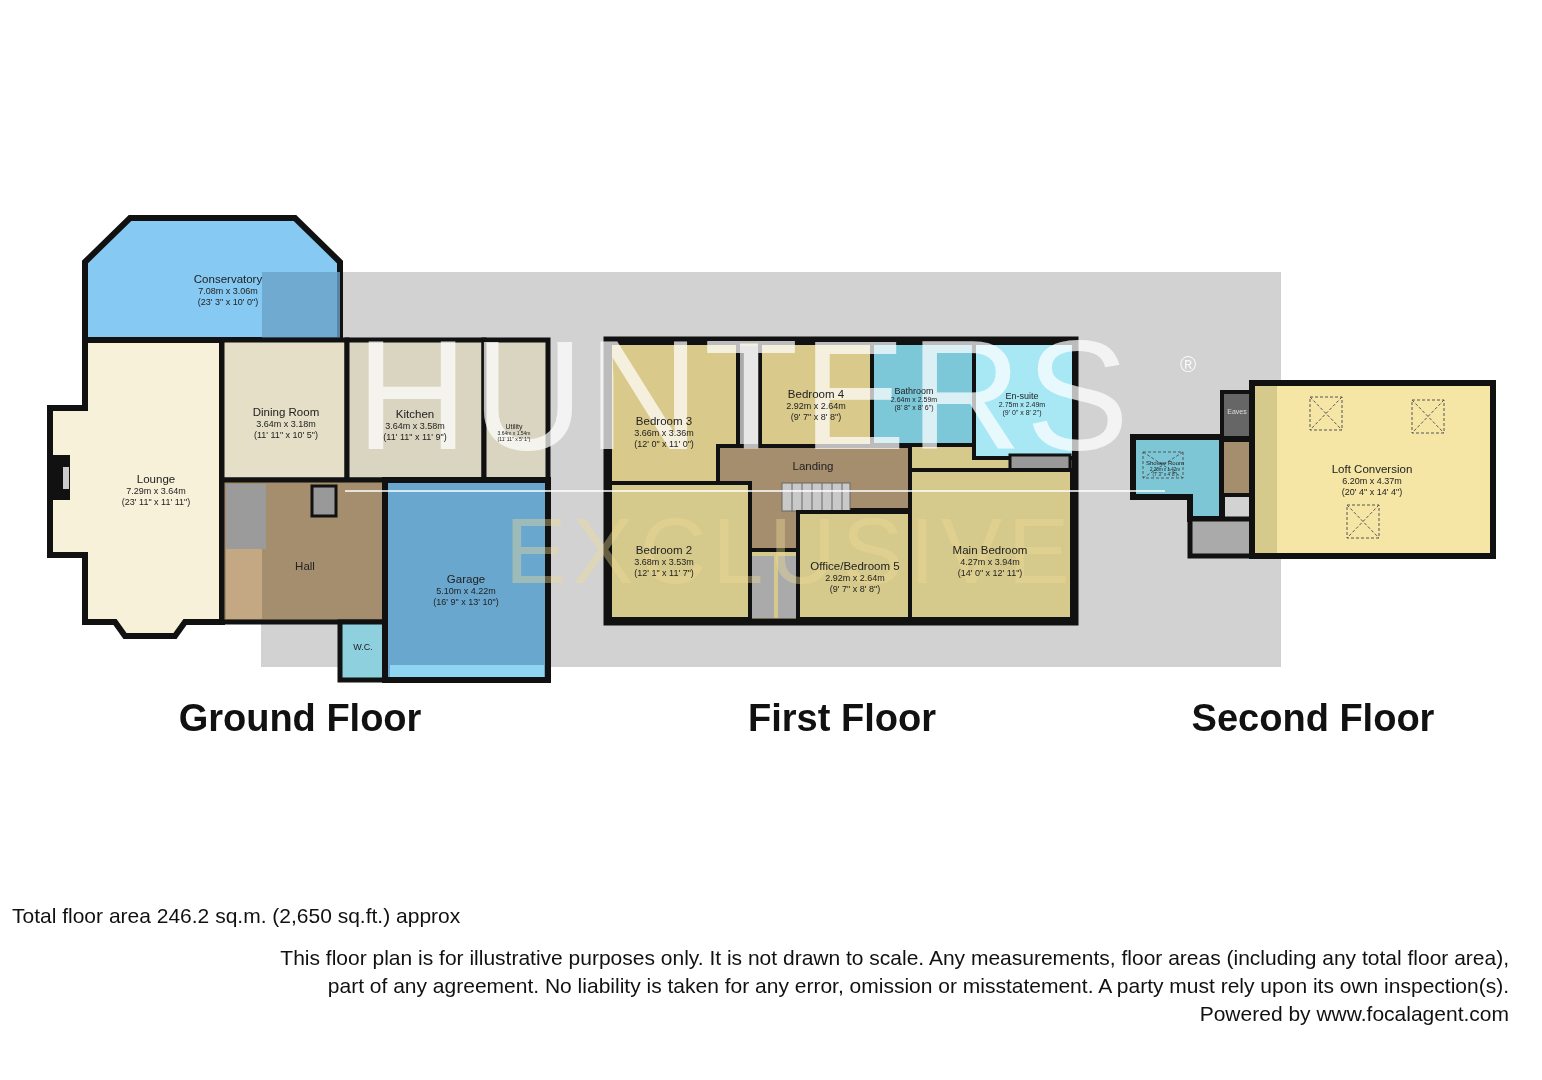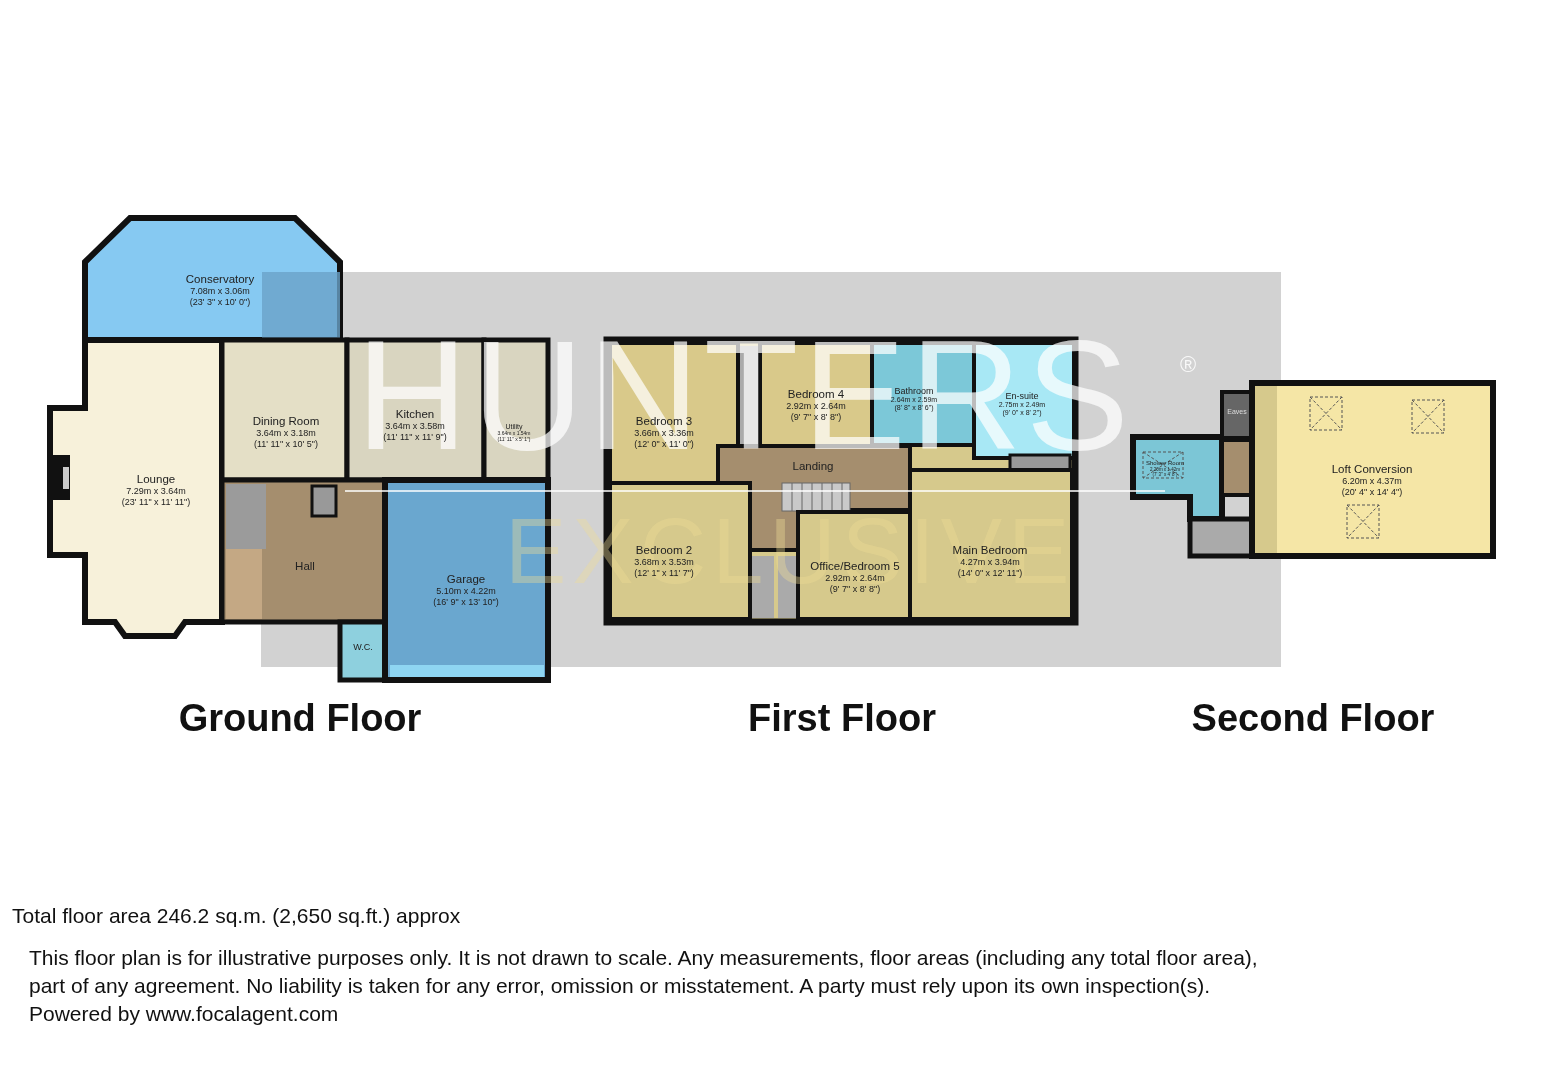--- a/index.html
+++ b/index.html
@@ -10,21 +10,21 @@
   .room-label .nm { font-size:11.5px; }
   .room-label .dm { font-size:9px;text-align:center; }
   .room-label.small .nm { font-size:7px; }
   .room-label.small .dm { font-size:5px; }
   .floor-title { position:absolute; font-weight:bold; font-size:38px; transform:translateX(-50%); white-space:nowrap; }
   .wm-hunters { position:absolute; left:356px; top:318px; font-family:Liberation Sans, sans-serif; font-size:155px; letter-spacing:4px; color:rgba(255,255,255,0.72); line-height:1; white-space:nowrap; }
   .wm-reg { position:absolute; left:1180px; top:352px; font-size:22px; color:rgba(255,255,255,0.85); }
   .wm-exclusive { position:absolute; left:505px; top:505px; font-family:Liberation Sans, sans-serif; font-size:92px; letter-spacing:6px; color:rgba(240,220,150,0.38); line-height:1; white-space:nowrap; }
   .wm-line { position:absolute; left:345px; top:490px; width:820px; height:2px; background:rgba(255,255,255,0.75); }
   .total-area { position:absolute; left:12px; top:904px; font-size:21px; }
-  .disclaimer { position:absolute; left:29px; top:944px; width:1480px; font-size:21px; line-height:28px; }
+  .disclaimer { position:absolute; left:29px; top:944px; width:1480px; font-size:21px; line-height:28px;text-align:right; }
   .disclaimer div { white-space:nowrap; }
 </style>
 </head>
 <body>
 
 <div class="wm-band"></div>
 
 <svg class="plan" width="1542" height="1080">
 
   <polygon points="85,262 130,218 295,218 340,262 340,340 85,340" fill="#86c9f2" stroke="#111" stroke-width="6"></polygon>
@@ -102,31 +102,31 @@
       <line x1="1143" y1="452" x2="1183" y2="478"></line>
       <line x1="1183" y1="452" x2="1143" y2="478"></line>
   </g>
 </svg>
 
 <div class="wm-hunters">HUNTERS</div>
 <div class="wm-reg">®</div>
 <div class="wm-line"></div>
 <div class="wm-exclusive">EXCLUSIVE</div>
 
-<div class="room-label" style="left:220px;top:290px">
+<div class="room-label" style="left:228px;top:290px">
   <div class="nm">Conservatory</div>
     <div class="dm">7.08m x 3.06m</div>
     <div class="dm">(23' 3" x 10' 0")</div>
 </div>
 <div class="room-label" style="left:156px;top:490px">
   <div class="nm">Lounge</div>
     <div class="dm">7.29m x 3.64m</div>
     <div class="dm">(23' 11" x 11' 11")</div>
 </div>
-<div class="room-label" style="left:286px;top:432px">
+<div class="room-label" style="left:286px;top:423px">
   <div class="nm">Dining Room</div>
     <div class="dm">3.64m x 3.18m</div>
     <div class="dm">(11' 11" x 10' 5")</div>
 </div>
 <div class="room-label" style="left:415px;top:425px">
   <div class="nm">Kitchen</div>
     <div class="dm">3.64m x 3.58m</div>
     <div class="dm">(11' 11" x 11' 9")</div>
 </div>
 <div class="room-label small" style="left:514px;top:433px">

